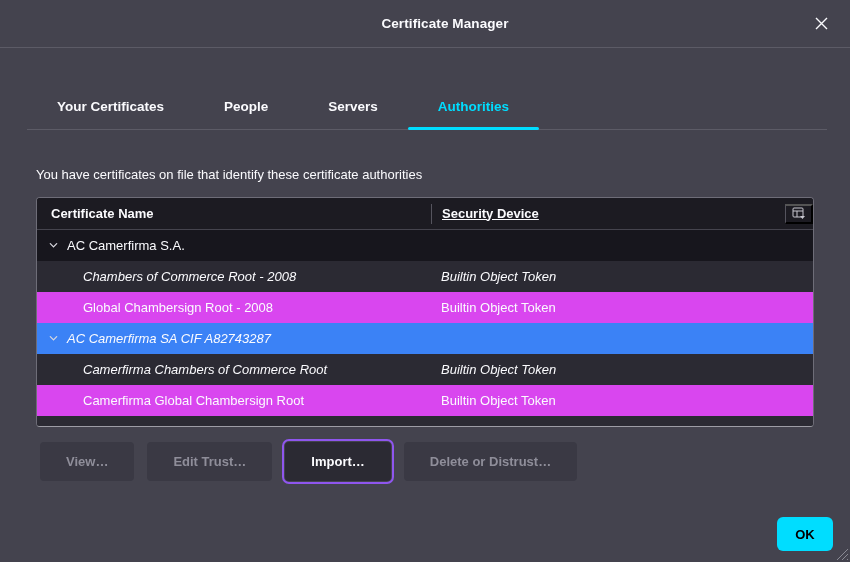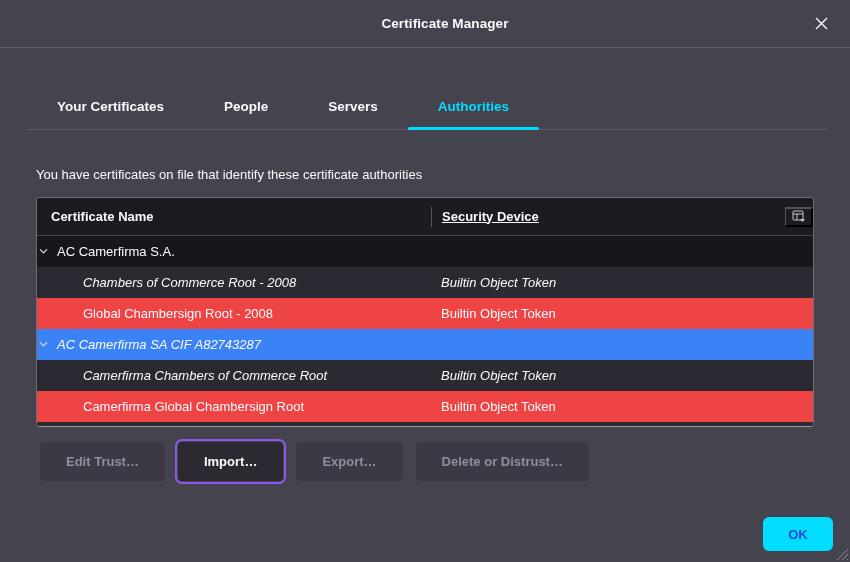--- a/index.html
+++ b/index.html
@@ -52,39 +52,39 @@
     width:778px; height:230px;
     border:1px solid #6e6d78;
     border-bottom-color:#9d9da5;
     border-radius:4px;
     overflow:hidden;
     background:#1d1c24;
     font-size:13px;
   }
   .thead {
     display:flex; align-items:center;
-    height:38px; background:#1c1b22;
+    height:32px; background:#1c1b22;
     border-bottom:1px solid #45444e;
     font-weight:700;
   }
   .th-name { width:394px; padding-left:14px; }
   .th-device { flex:1; padding-left:10px; border-left:1px solid #55545e; height:20px; line-height:20px;text-decoration:underline; }
   .th-picker {
     width:28px; height:20px;
     border-left:1px solid #55545e;
     display:flex; align-items:center; justify-content:center;
     background:none; cursor:pointer;
   }
   .row { display:flex; align-items:center; height:31px; cursor:default; }
   .row .name-cell { width:394px; display:flex; align-items:center; }
   .row .device-cell { flex:1; padding-left:10px; }
-  .row.group .name-cell { gap:8px; }
+  .row.group .name-cell { padding-left:10px; gap:8px; }
   .row.leaf .name-cell { padding-left:46px; }
   .shade-darkest { background:#17161d; }
-  .shade-dark    { background:#ef4444; }
+  .shade-dark    { background:#d946ef; }
   .shade-medium  { background:#3b82f6;font-style:italic; }
   .shade-light   { background:#2b2a33;font-style:italic; }
   .chev { display:inline-flex; width:12px; justify-content:center; }
   
   .action-bar { display:flex; gap:13px; margin:15px 36px 0 40px; }
   .btn {
     height:39px; padding:0 26px;
     background:#3a3944; color:#8f8e9a;
     font-family:"Liberation Sans", sans-serif;
     font-size:13px; font-weight:700;
@@ -93,22 +93,22 @@
   }
   .btn.focused {
     background:#2b2a33; color:#fbfbfe;
     outline:2px solid var(--focus);
     outline-offset:1px;
     cursor:pointer;
   }
   
   .ok-btn {
     position:absolute; right:17px; bottom:11px;
-    width:70px; height:34px;
-    background:var(--accent); color:#1d4ed8;
+    width:56px; height:34px;
+    background:var(--accent); color:#000000;
     font-family:"Liberation Sans", sans-serif;
     font-size:13px; font-weight:700;
     border:none; border-radius:6px; cursor:pointer;
   }
   .resize-grip { position:absolute; right:1px; bottom:1px; }
 </style>
 </head>
 <body>
 
 <div class="dialog">
@@ -199,23 +199,23 @@
               </svg>
             </span>
             <span>ACCV</span>
           </div>
           <div class="device-cell"></div>
         </div>
       </div>
   </div>
 
   <div class="action-bar">
+      <button class="btn">View…</button>
       <button class="btn">Edit Trust…</button>
       <button class="btn focused">Import…</button>
-      <button class="btn">Export…</button>
       <button class="btn">Delete or Distrust…</button>
     </div>
 
   <button class="ok-btn">OK</button>
 
   <svg class="resize-grip" width="15" height="15" viewBox="0 0 15 15">
     <path d="M14 3 L3 14 M14 8 L8 14 M14 13 L13 14" stroke="#8a8a94" stroke-width="1" fill="none"></path>
   </svg>
 
 </div>

